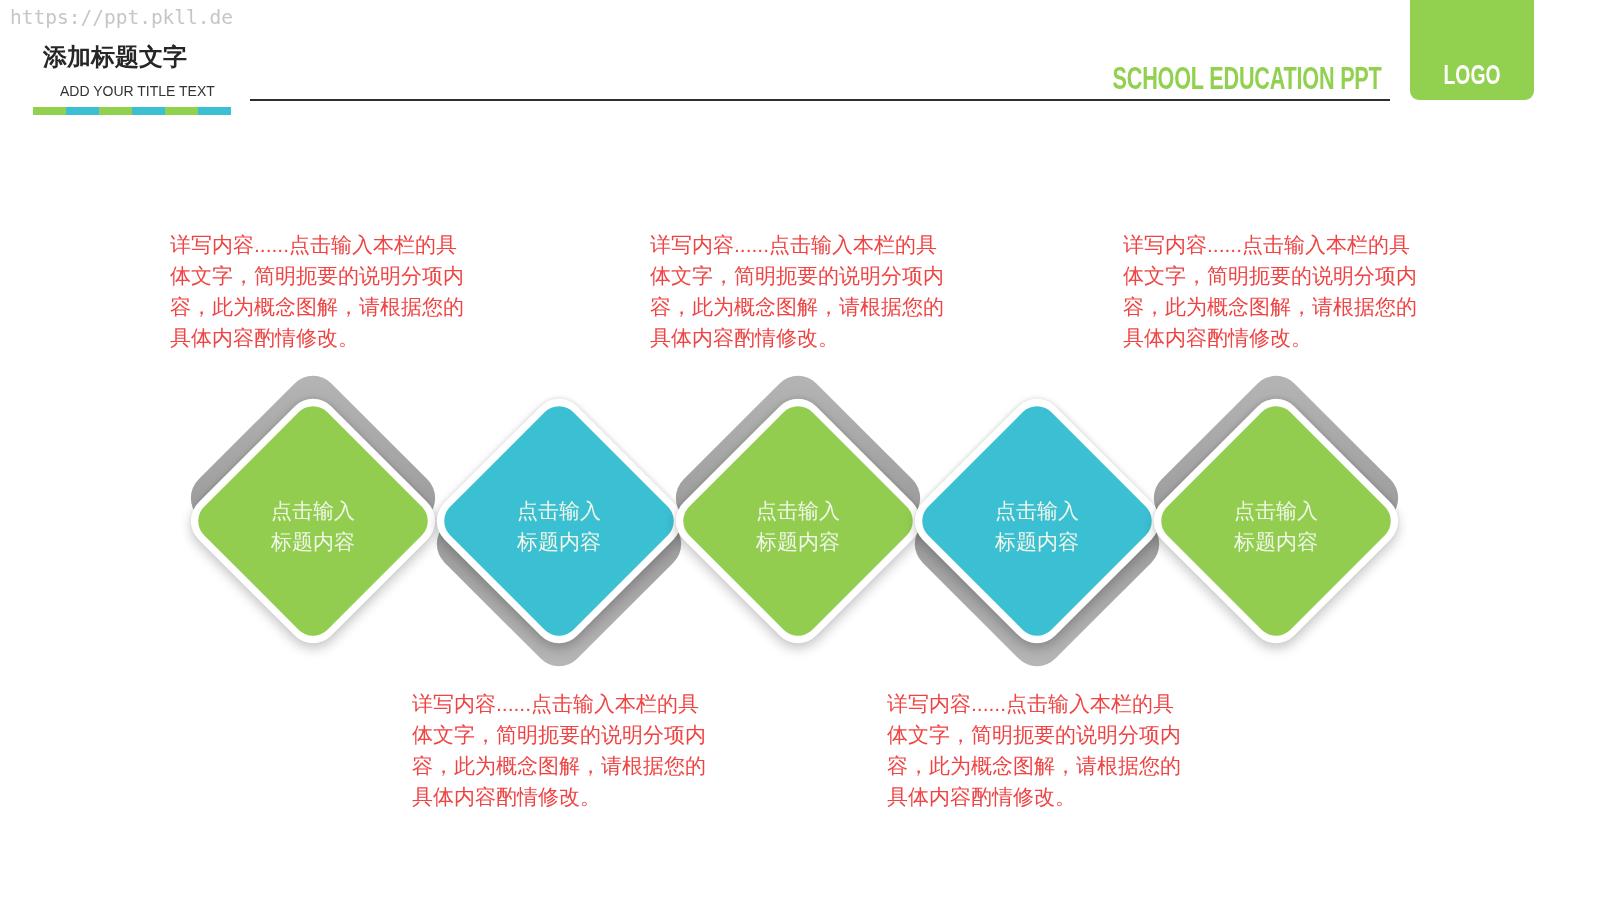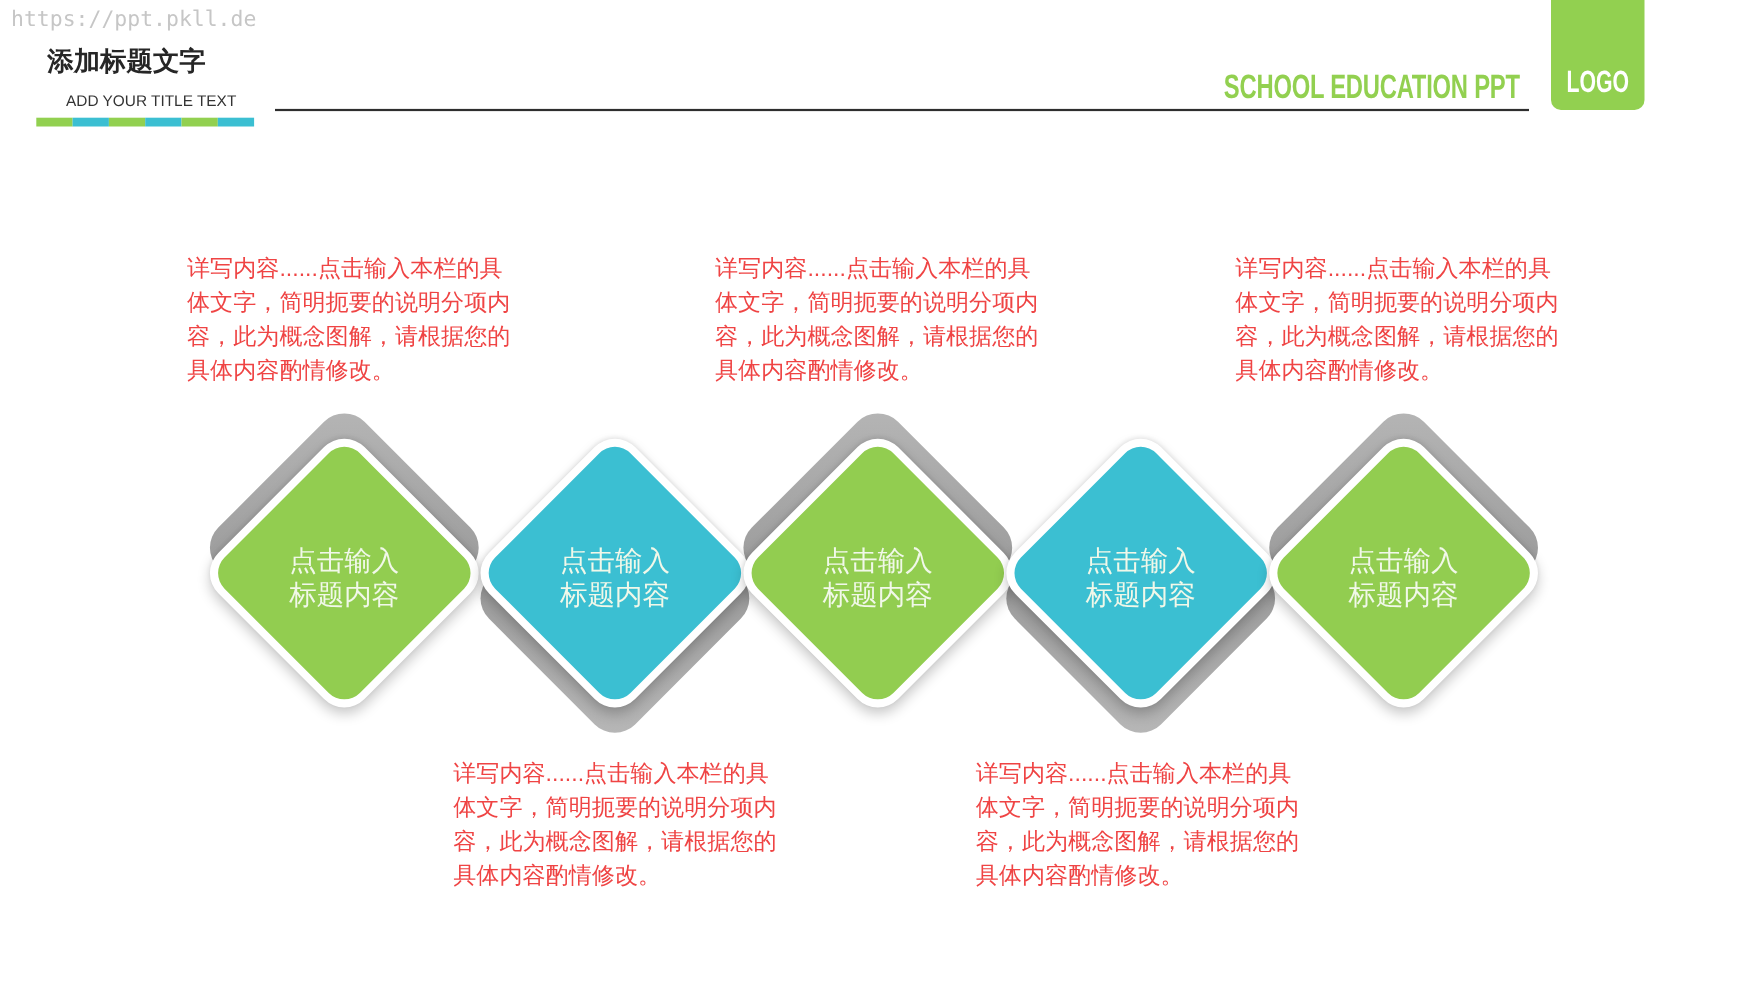--- a/index.html
+++ b/index.html
@@ -30,21 +30,21 @@
   .seg-g { background: #92d050; }
   .seg-b { background: #3bbfd2; }
   .header-line { left: 250px; top: 99px; width: 1140px; height: 1.5px; background: #2e2e2e; }
   .brand {
     right: 218px; top: 61px; height: 36px; line-height: 36px;
     font-size: 30.7px; font-weight: bold; color: #92d050; white-space: nowrap;
     transform: scaleX(0.705); transform-origin: right center; letter-spacing: -0.3px;
   }
   .logo-box {
     left: 1410px; top: 0; width: 85px; height: 100px;
-    background: #92d050; border-radius: 0 0 9px 9px;
+    background: #92d050; border-radius: 0 0 9px 9px; padding-left: 39px;
   }
   .logo-text {
     position: absolute; left: 0; right: 0; top: 57px; height: 36px; line-height: 36px;
     text-align: center; color: #ffffff; font-weight: bold; font-size: 28px;
     transform: scaleX(0.69); transform-origin: center center; white-space: nowrap;
   }
 
   
   .desc {
     width: 330px; font-size: 21px; line-height: 31px; color: #ef4444;
@@ -61,21 +61,21 @@
   .diamond {
     z-index: 2; background: #ffffff;
     box-shadow: 4px 4px 12px rgba(0,0,0,0.22), -1px -1px 4px rgba(0,0,0,0.08);
   }
   .fill {
     position: absolute; left: 7px; top: 7px; right: 7px; bottom: 7px; border-radius: 20px;
   }
   .fill.green { background: #92cd50; }
   .fill.blue { background: #3bbfd2; }
   .label {
-    z-index: 3; width: 220px; text-align: center; font-size: 25px; line-height: 31px;
+    z-index: 3; width: 220px; text-align: center; font-size: 21px; line-height: 31px;
     color: #f1f8e9; white-space: nowrap;
   }
 </style>
 </head>
 <body>
 
 <div class="abs watermark">https://ppt.pkll.de</div>
 <div class="abs title">添加标题文字</div>
 <div class="abs subtitle">ADD YOUR TITLE TEXT</div>
 <div class="abs colorbar">

